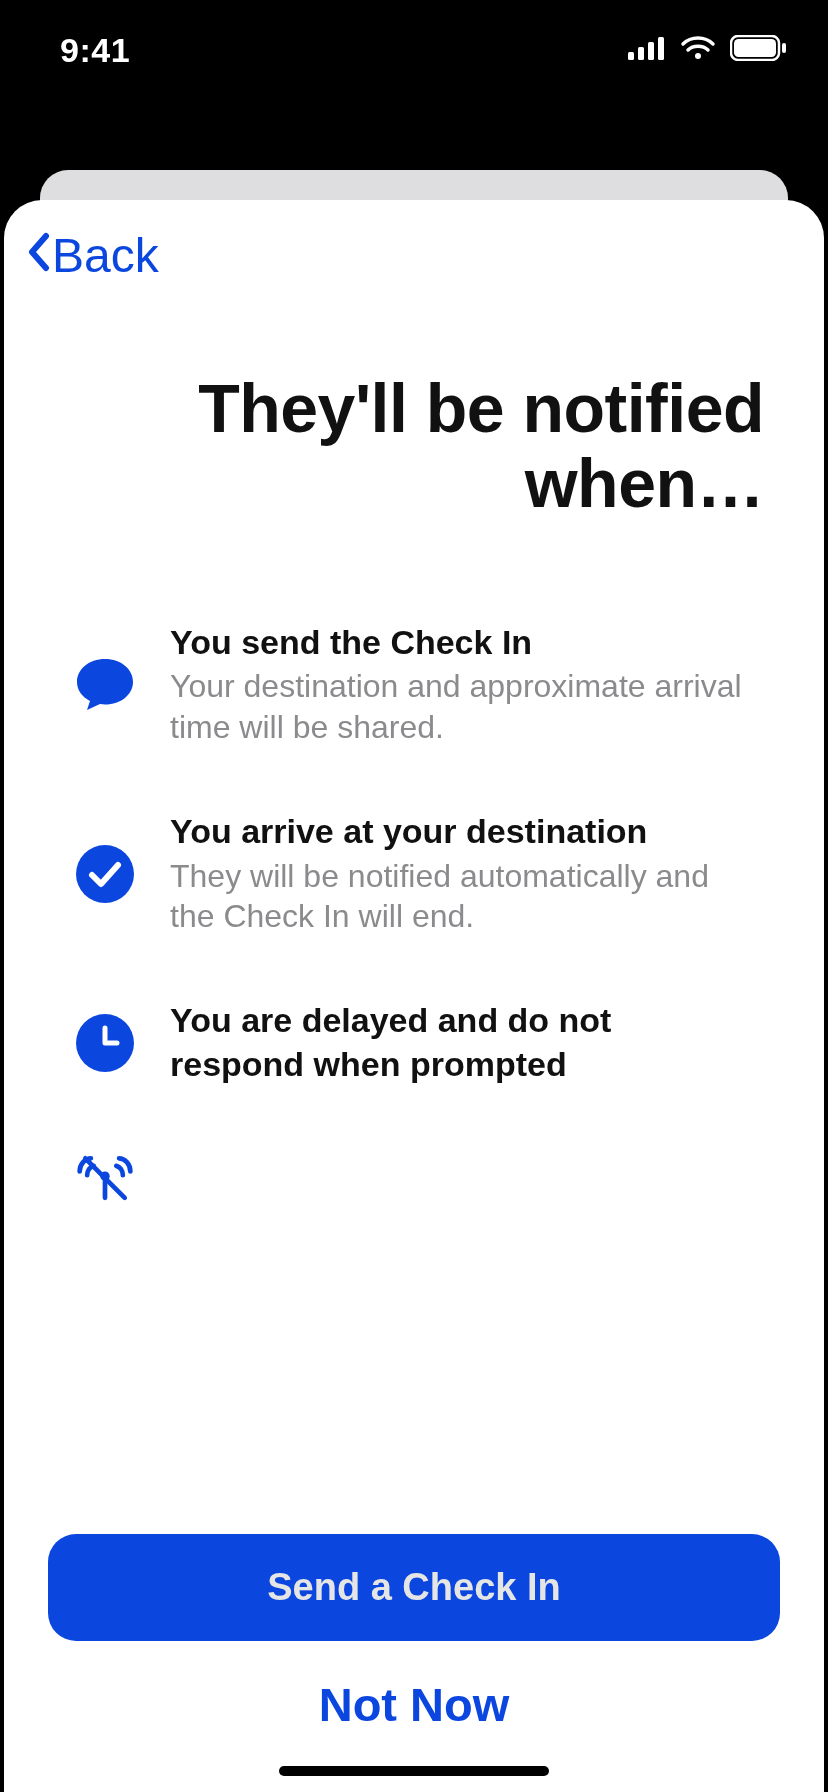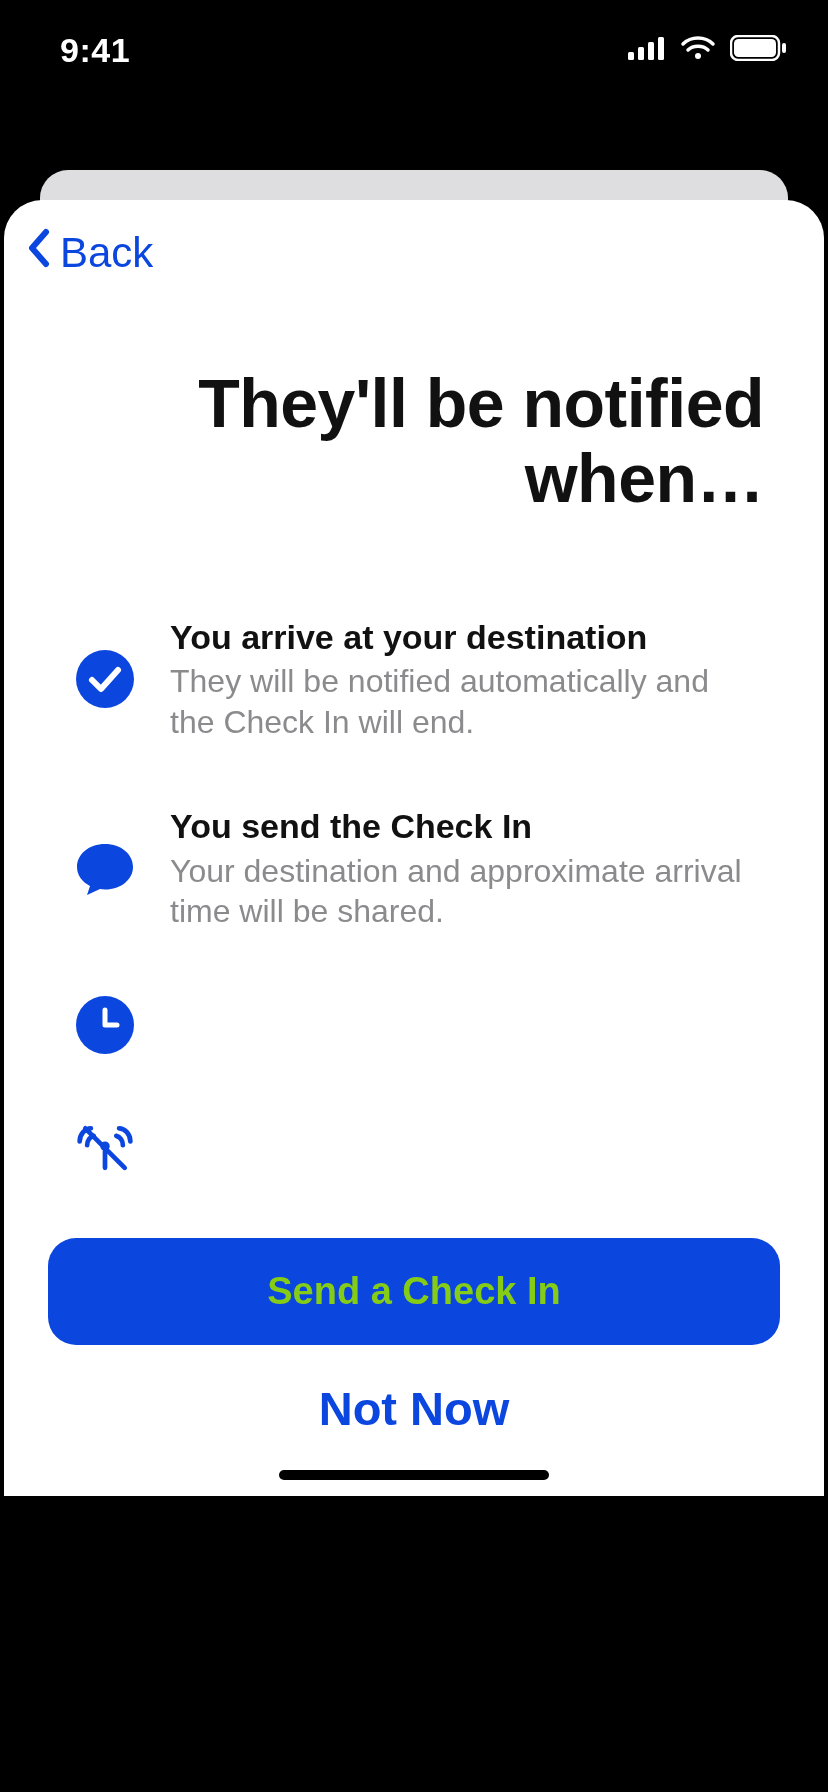--- a/index.html
+++ b/index.html
@@ -1,40 +1,40 @@
 <!DOCTYPE html>
 <html><head>
 <meta charset="utf-8">
 <style>
   * { margin: 0; padding: 0; box-sizing: border-box; }
   html, body { width: 828px; height: 1792px; font-family: -apple-system, "SF Pro Text", "Helvetica Neue", Arial, sans-serif; background: #000; }
-  .screen { width: 828px; height: 1496px; position: relative; background: #000; overflow: hidden; }
+  .screen { width: 828px; height: 1792px; position: relative; background: #000; overflow: hidden; }
   .statusbar { height: 100px; display: flex; align-items: center; justify-content: space-between; padding: 0 40px 0 60px; color: #fff; }
   .sb-time { font-weight: 600; font-size: 34px; letter-spacing: 0.5px; }
   .sb-right { display: flex; align-items: center; gap: 14px; }
 
   
   .sheet-bg { position: absolute; left: 40px; right: 40px; top: 170px; height: 80px; background: #dedee0; border-radius: 28px; }
 
   .sheet { position: absolute; left: 4px; right: 4px; top: 200px; bottom: 0; background: #fff; border-radius: 38px 38px 0 0; display: flex; flex-direction: column; }
 
   .nav { padding: 28px 22px 0 22px; }
-  .back { display: inline-flex; align-items: center; gap: 8px; color: #0b46df; font-size: 42px; font-weight: 400; cursor: pointer; }
+  .back { display: inline-flex; align-items: center; gap: 0; color: #0b46df; font-size: 48px; font-weight: 400; cursor: pointer; }
 
   .title { text-align: right; font-weight: 700; font-size: 68px; line-height: 1.1; color: #111; padding: 88px 60px 0 60px; letter-spacing: -0.5px; }
 
   .list { padding: 100px 70px 0 70px; display: flex; flex-direction: column; gap: 62px; }
   .row { display: flex; align-items: center; gap: 34px; }
   .icon-slot { width: 62px; min-width: 62px; height: 62px; display: flex; align-items: center; justify-content: center; }
   .row-text { flex: 1; }
   .row-title { font-weight: 600; font-size: 34px; color: #111; line-height: 1.28; }
   .row-desc { font-size: 32px; color: #8b8b8e; line-height: 1.28; margin-top: 2px; }
 
   .footer { margin-top: auto; padding: 0 44px 60px 44px; display: flex; flex-direction: column; align-items: center; gap: 36px; }
-  .primary-btn { width: 100%; background: #0b46df; color: #84cc16; border: none; border-radius: 28px; font-size: 38px; font-weight: 600; padding: 32px 0; cursor: pointer; }
+  .primary-btn { width: 100%; background: #0b46df; color: #e5e5e5; border: none; border-radius: 28px; font-size: 38px; font-weight: 600; padding: 32px 0; cursor: pointer; }
   .secondary-btn { background: none; border: none; color: #0b46df; font-size: 47px; font-weight: 600; cursor: pointer; }
 
   .home-indicator { position: absolute; bottom: 16px; left: 50%; transform: translateX(-50%); width: 270px; height: 10px; background: #000; border-radius: 6px; }
 </style>
 </head>
 <body>
 
 <div class="screen">
 
   <div class="statusbar">
@@ -83,51 +83,52 @@
         <span>Back</span>
       </div>
     </div>
 
     <h1 class="title">They'll be notified when…</h1>
 
     <div class="list">
 
       <div class="row">
         <div class="icon-slot">
-          <svg width="58" height="58" viewBox="0 0 58 58">
-              <circle cx="29" cy="29" r="29" fill="#0b46df"></circle>
-              <path d="M16 30 L25 39 L42 20" fill="none" stroke="#fff" stroke-width="6" stroke-linecap="round" stroke-linejoin="round"></path>
-            </svg>
-        </div>
-        <div class="row-text">
-          <div class="row-title">You arrive at your destination</div>
-          <div class="row-desc">They will be notified automatically and the Check In will end.</div>
-        </div>
-      </div>
-
-      <div class="row">
-        <div class="icon-slot">
           <svg width="62" height="58" viewBox="0 0 62 58">
               <path d="M31 4 C15 4 3 14 3 27 C3 35 8 42 16 46 L13 55 L26 49 C27.6 49.3 29.3 49.5 31 49.5 C47 49.5 59 39.5 59 27 C59 14 47 4 31 4 Z" fill="#0b46df"></path>
             </svg>
         </div>
         <div class="row-text">
           <div class="row-title">You send the Check In</div>
           <div class="row-desc">Your destination and approximate arrival time will be shared.</div>
         </div>
       </div>
 
       <div class="row">
         <div class="icon-slot">
           <svg width="58" height="58" viewBox="0 0 58 58">
               <circle cx="29" cy="29" r="29" fill="#0b46df"></circle>
+              <path d="M16 30 L25 39 L42 20" fill="none" stroke="#fff" stroke-width="6" stroke-linecap="round" stroke-linejoin="round"></path>
+            </svg>
+        </div>
+        <div class="row-text">
+          <div class="row-title">You arrive at your destination</div>
+          <div class="row-desc">They will be notified automatically and the Check In will end.</div>
+        </div>
+      </div>
+
+      <div class="row">
+        <div class="icon-slot">
+          <svg width="58" height="58" viewBox="0 0 58 58">
+              <circle cx="29" cy="29" r="29" fill="#0b46df"></circle>
               <path d="M29 14 V29 H41" fill="none" stroke="#fff" stroke-width="5" stroke-linecap="round" stroke-linejoin="round"></path>
             </svg>
         </div>
         <div class="row-text">
+          <div class="row-title">You are delayed and do not respond when prompted</div>
         </div>
       </div>
 
       <div class="row">
         <div class="icon-slot">
           <svg width="66" height="56" viewBox="0 0 66 56">
             <g fill="none" stroke="#0b46df" stroke-width="5" stroke-linecap="round">
               <path d="M6 20 C6 12 12 6 18 6"></path>
               <path d="M14 24 C14 19 17 15 21 14"></path>
               <path d="M60 20 C60 12 54 6 48 6"></path>

